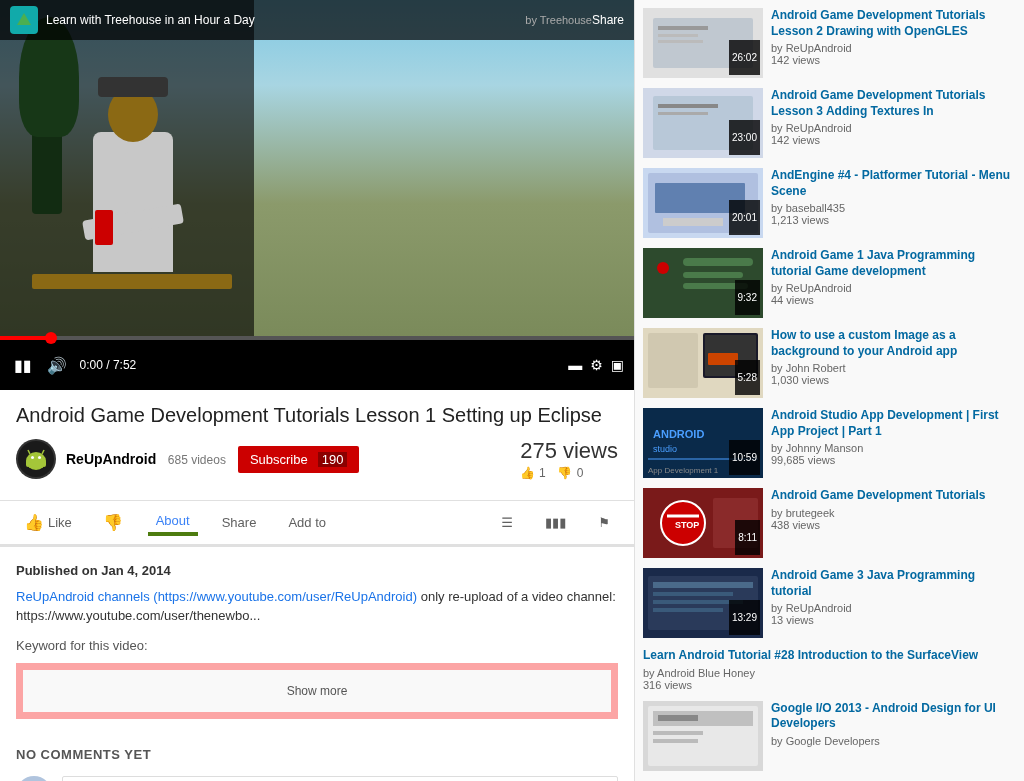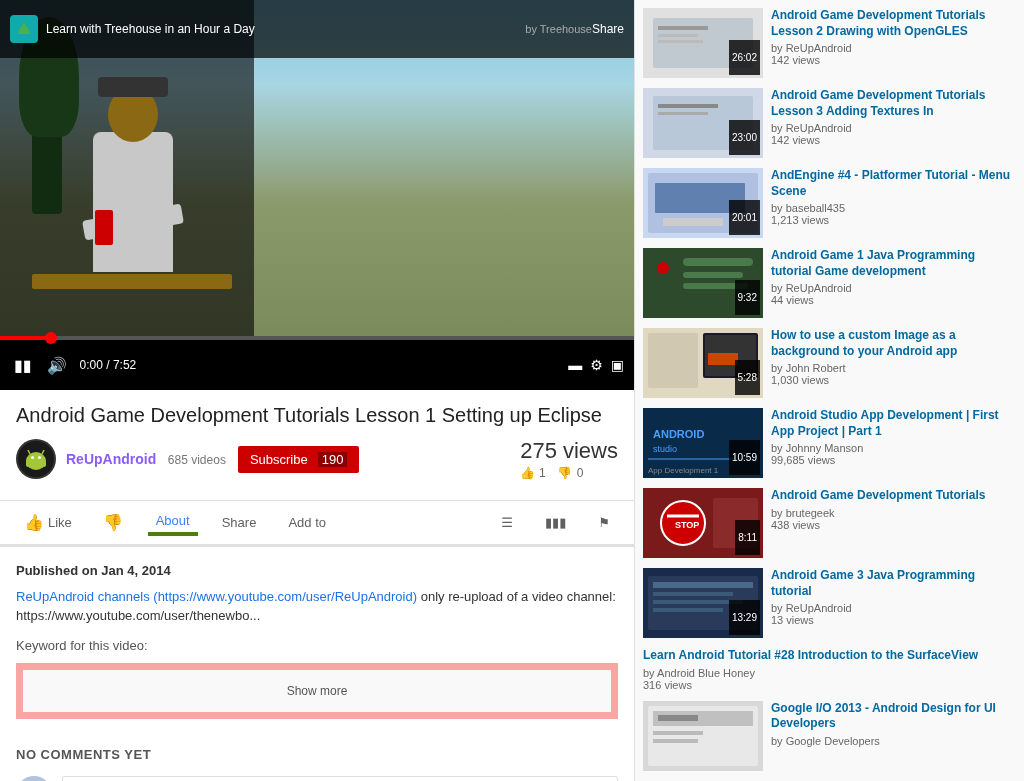--- a/index.html
+++ b/index.html
@@ -7,21 +7,21 @@
     
     .container { display: flex; max-width: 1024px; margin: 0 auto; background: #fff; }
     
     
     .main { flex: 1; min-width: 0; padding: 0; }
     
     
     .video-player { position: relative; background: #000; width: 100%; height: 390px; }
     
     
-    .top-bar { position: absolute; top: 0; left: 0; right: 0; background: rgba(0,0,0,0.7); display: flex; align-items: center; padding: 15px 10px; z-index: 10; }
+    .top-bar { position: absolute; top: 0; left: 0; right: 0; background: rgba(0,0,0,0.7); display: flex; align-items: center; padding: 6px 10px; z-index: 10; }
     .top-bar-logo { width: 28px; height: 28px; background: #1aa; border-radius: 4px; display: flex; align-items: center; justify-content: center; margin-right: 8px; font-weight: bold; color: white; font-size: 11px; }
     .top-bar-title { color: white; font-size: 12px; flex: 1; }
     .top-bar-by { color: #aaa; font-size: 11px; margin-left: 6px; }
     .top-bar-share { color: white; font-size: 12px; margin-left: auto; cursor: pointer; }
 
     
     .video-scene { width: 100%; height: 340px; background: linear-gradient(180deg, #87CEEB 0%, #87CEEB 30%, #8B7355 30%, #8B7355 100%); position: relative; overflow: hidden; }
     .video-dark-overlay { position: absolute; left: 0; top: 0; width: 40%; height: 100%; background: rgba(0,0,0,0.6); }
     
     
@@ -32,21 +32,21 @@
     .ctrl-btn { color: white; font-size: 16px; cursor: pointer; background: none; border: none; padding: 2px 4px; }
     .time-display { color: white; font-size: 12px; white-space: nowrap; }
     .ctrl-spacer { flex: 1; }
     .ctrl-icon { color: white; font-size: 14px; cursor: pointer; }
 
     
     .video-info { padding: 12px 16px; }
     .video-title { font-size: 20px; font-weight: normal; color: #222; margin-bottom: 10px; line-height: 1.3; }
     .channel-row { display: flex; align-items: center; margin-bottom: 8px; }
     .channel-avatar { width: 40px; height: 40px; background: #333; border-radius: 50%; margin-right: 10px; display: flex; align-items: center; justify-content: center; overflow: hidden; }
-    .channel-name { font-size: 14px; color: #8b5cf6; font-weight: bold; }
+    .channel-name { font-size: 14px; color: #000000; font-weight: bold; }
     .channel-videos { font-size: 12px; color: #777; margin-left: 8px; }
     .subscribe-btn { background: #cc0000; color: white; border: none; padding: 6px 12px; font-size: 13px; cursor: pointer; border-radius: 2px; display: flex; align-items: center; gap: 6px; margin-left: 12px; }
     .view-row { margin-left: auto; }
     .view-count { font-size: 22px; color: #333; }
     .like-dislike-row { display: flex; align-items: center; gap: 4px; font-size: 12px; color: #666; margin-top: 2px; }
     
     
     .action-bar { border-top: 1px solid #e0e0e0; border-bottom: 3px solid #e0e0e0; display: flex; align-items: center; padding: 8px 16px; gap: 16px; }
     .action-btn { background: none; border: none; cursor: pointer; color: #606060; font-size: 13px; display: flex; align-items: center; gap: 4px; padding: 4px 8px; }
     .action-btn.active { color: #3b82f6; border-bottom: 4px solid #4d7c0f; }

